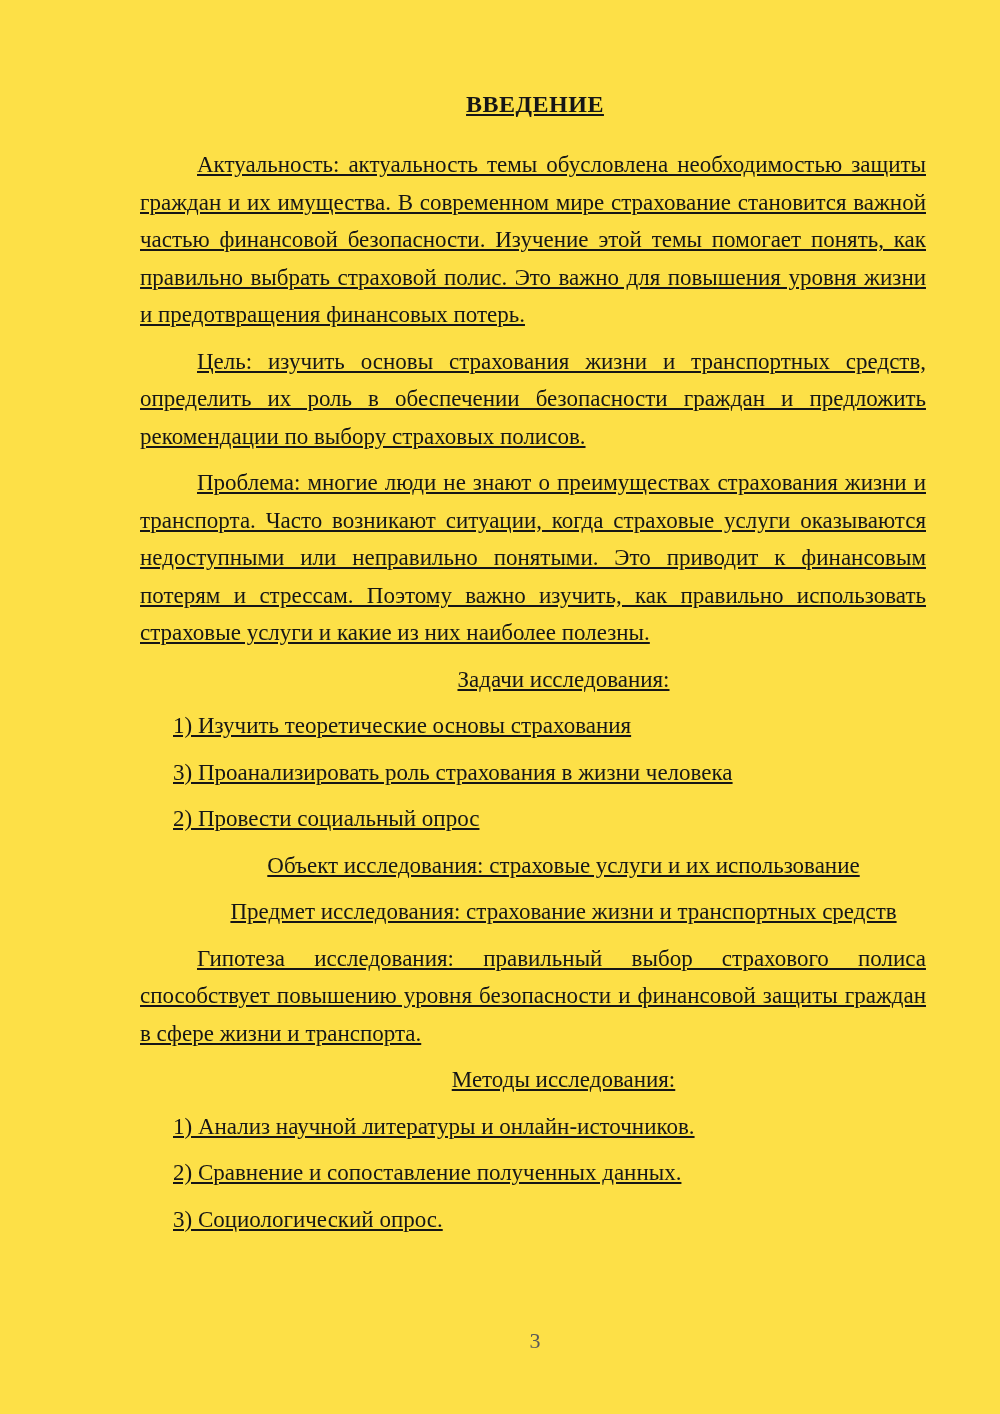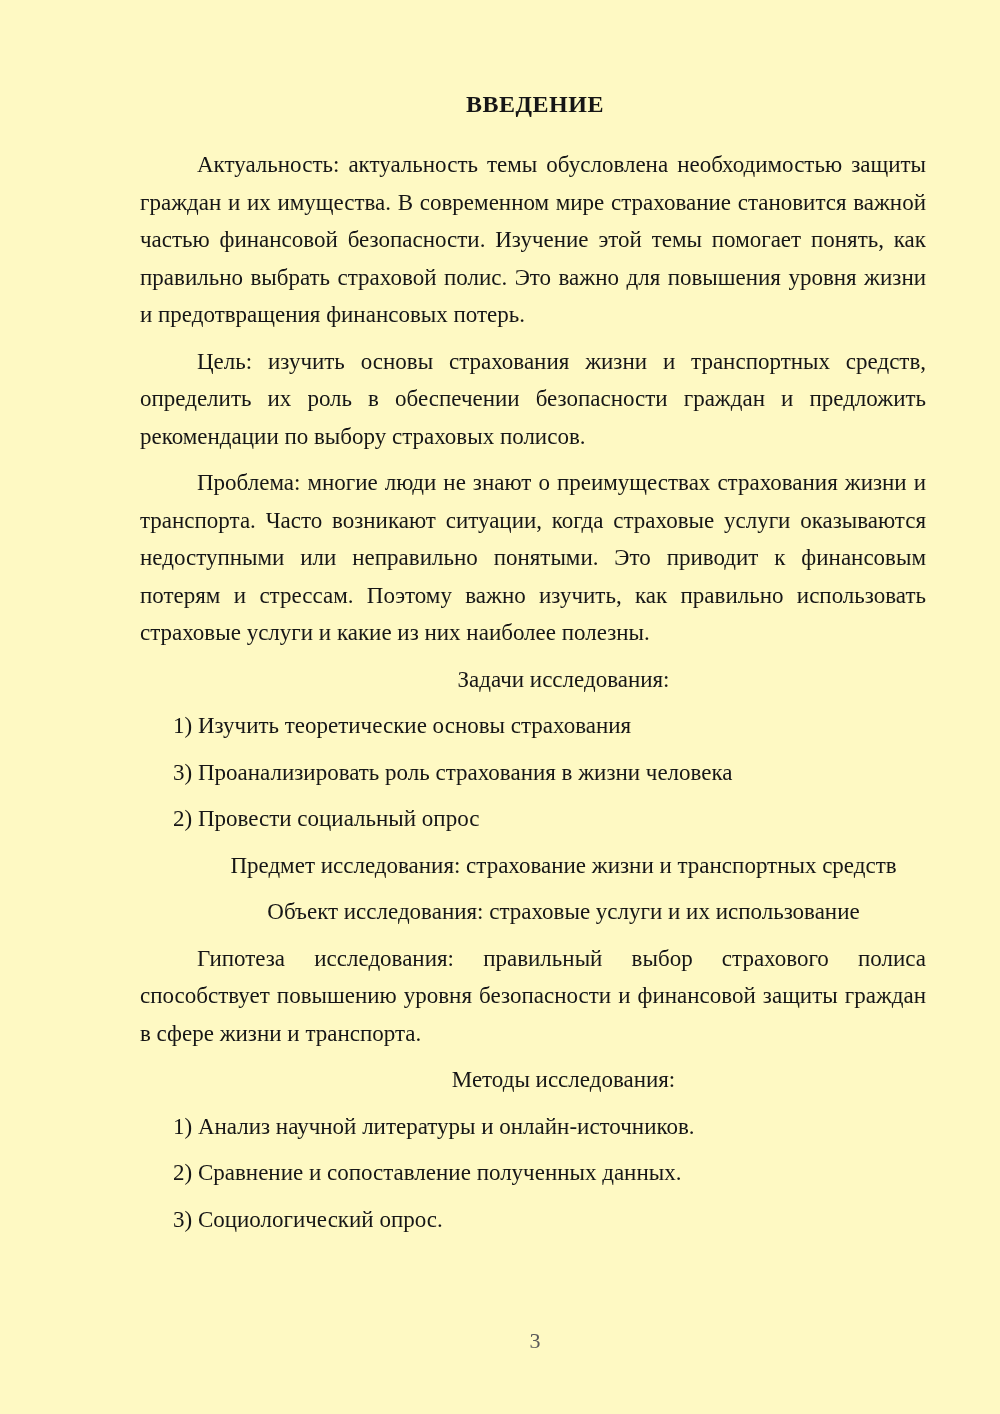--- a/index.html
+++ b/index.html
@@ -4,28 +4,29 @@
 <style>
   html, body {
     margin: 0;
     padding: 0;
     background: #ffffff;
   }
   .page {
     position: relative;
     width: 1000px;
     height: 1414px;
-    background: #fef9c3;
+    background: #fde047;
     box-sizing: border-box;
     padding: 88px 70px 0 140px;
     font-family: "Liberation Serif", serif;
     font-size: 23px;
     line-height: 37.5px;
     color: #161616;
     overflow: hidden;
+    text-decoration: underline;
   }
   .doc-title {
     margin: 0 0 26px 0;
     text-align: center;
     font-size: 24px;
     font-weight: bold;
     line-height: 32px;
     letter-spacing: 0.5px;
   }
   .body-par {
@@ -73,23 +74,23 @@
   <p class="body-par">Проблема: многие люди не знают о преимуществах страхования жизни и транспорта. Часто возникают ситуации, когда страховые услуги оказываются недоступными или неправильно понятыми. Это приводит к финансовым потерям и стрессам. Поэтому важно изучить, как правильно использовать страховые услуги и какие из них наиболее полезны.</p>
 
   <p class="label-par">Задачи исследования:</p>
 
   <ol class="num-list">
     <li class="num-item">1) Изучить теоретические основы страхования</li>
     <li class="num-item">3) Проанализировать роль страхования в жизни человека</li>
     <li class="num-item">2) Провести социальный опрос</li>
   </ol>
 
+  <p class="label-par">Объект исследования: страховые услуги и их использование</p>
+
   <p class="label-par">Предмет исследования: страхование жизни и транспортных средств</p>
-
-  <p class="label-par">Объект исследования: страховые услуги и их использование</p>
 
   <p class="body-par">Гипотеза исследования: правильный выбор страхового полиса способствует повышению уровня безопасности и финансовой защиты граждан в сфере жизни и транспорта.</p>
 
   <p class="label-par">Методы исследования:</p>
 
   <ol class="num-list">
     <li class="num-item">1) Анализ научной литературы и онлайн-источников.</li>
     <li class="num-item">2) Сравнение и сопоставление полученных данных.</li>
     <li class="num-item">3) Социологический опрос.</li>
   </ol>

